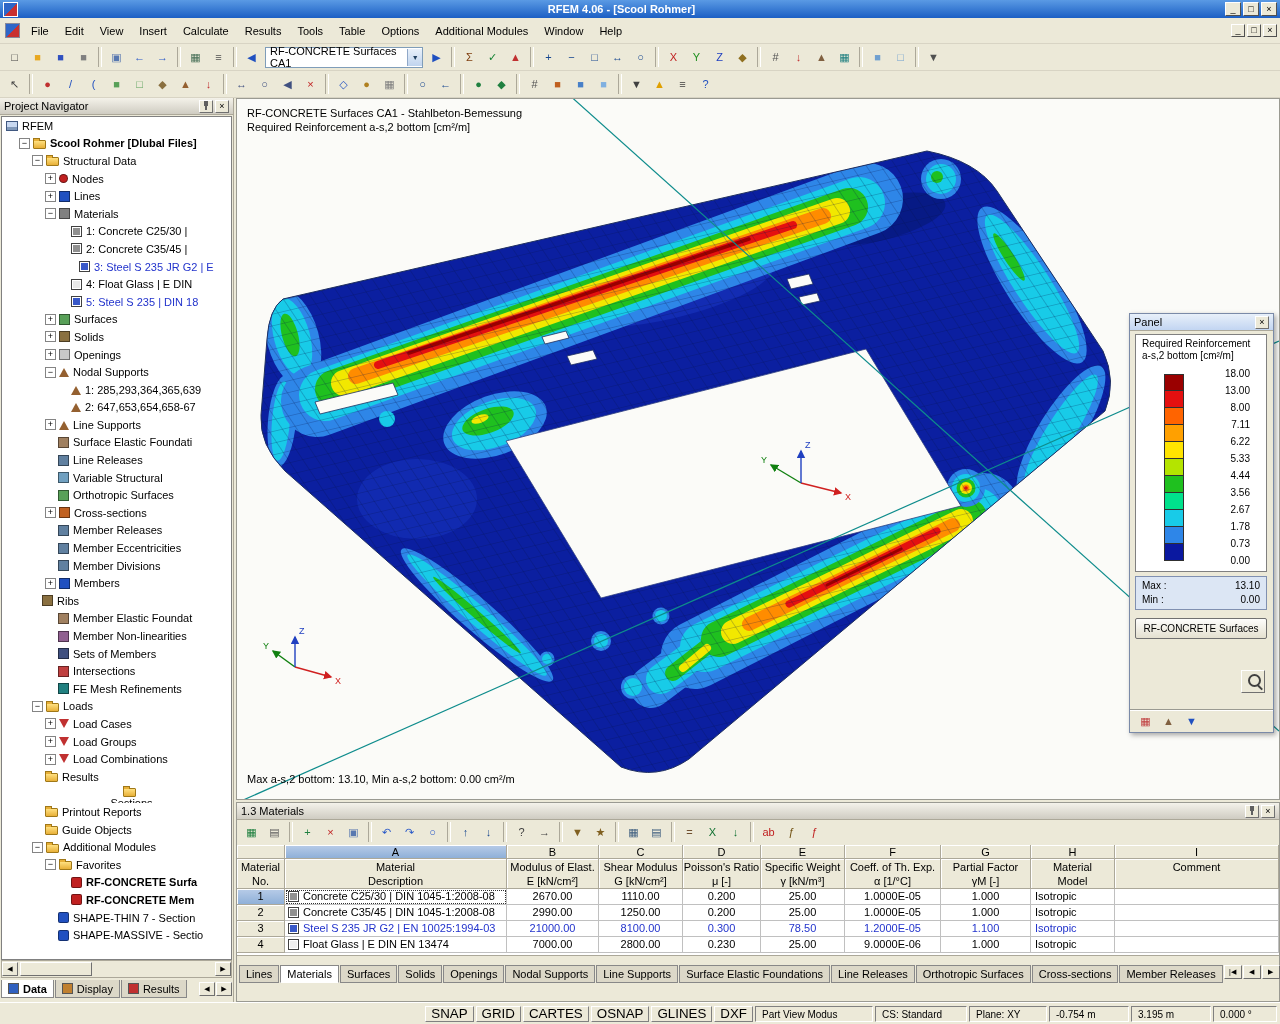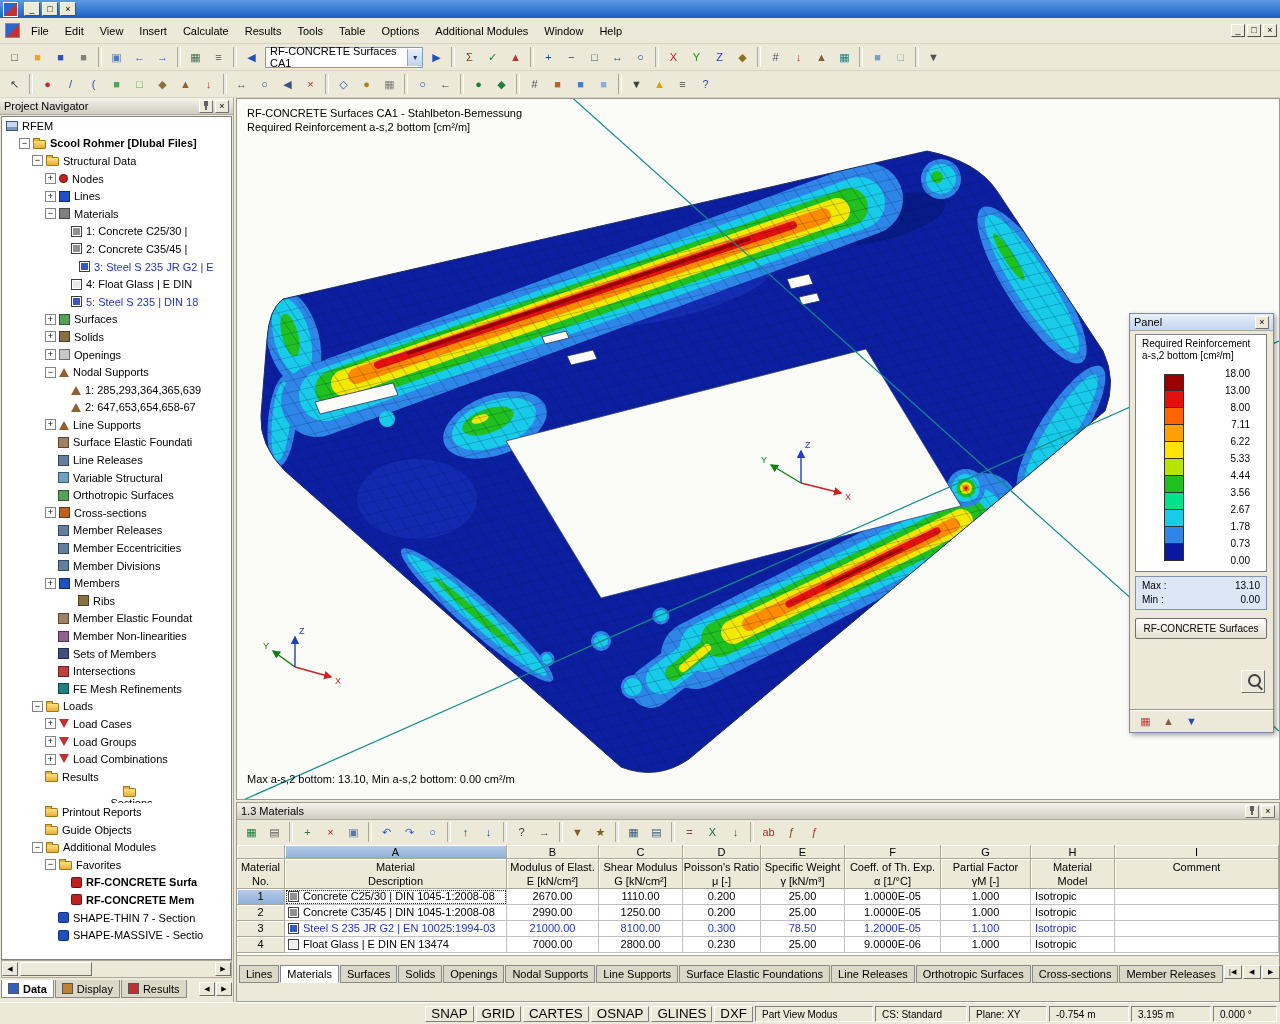--- a/index.html
+++ b/index.html
@@ -132,20 +132,21 @@
   .sseg{height:16px;line-height:15px;padding:0 6px;border:1px solid;border-color:#808080 #fff #fff #808080;
     white-space:nowrap;overflow:hidden;box-sizing:border-box}
 </style>
 </head>
 <body>
 
 <div class="app">
 
   <div class="titlebar">
     <span class="app-ic"></span>
+    <span class="title-text">RFEM 4.06 - [Scool Rohmer]</span>
     <span class="sysbtns">
       <button class="sysbtn">_</button>
       <button class="sysbtn">□</button>
       <button class="sysbtn">×</button>
     </span>
   </div>
 
   <div class="menubar">
     <span class="app-ic small"></span>
     <div class="menu-items" id="menuItems">
@@ -506,21 +507,21 @@
         <div class="tree-row" style="padding-left: 43px;">
           <span class="boxsp"></span>
           <span class="icn" style="background: rgb(96, 128, 160); border: 1px solid rgba(0, 0, 0, 0.45);"></span>
           <span>Member Divisions</span>
         </div>
         <div class="tree-row" style="padding-left: 43px;">
           <span class="box">+</span>
           <span class="icn" style="background: rgb(32, 80, 192); border: 1px solid rgba(0, 0, 0, 0.45);"></span>
           <span>Members</span>
         </div>
-        <div class="tree-row" style="padding-left: 63px; align-items: center;">
+        <div class="tree-row" style="padding-left: 27px; align-items: center;">
           <span class="boxsp"></span>
           <span class="icn" style="background: rgb(138, 112, 64); border: 1px solid rgba(0, 0, 0, 0.45);"></span>
           <span>Ribs</span>
         </div>
         <div class="tree-row" style="padding-left: 43px;">
           <span class="boxsp"></span>
           <span class="icn" style="background: rgb(160, 128, 96); border: 1px solid rgba(0, 0, 0, 0.45);"></span>
           <span>Member Elastic Foundat</span>
         </div>
         <div class="tree-row" style="padding-left: 43px;">

